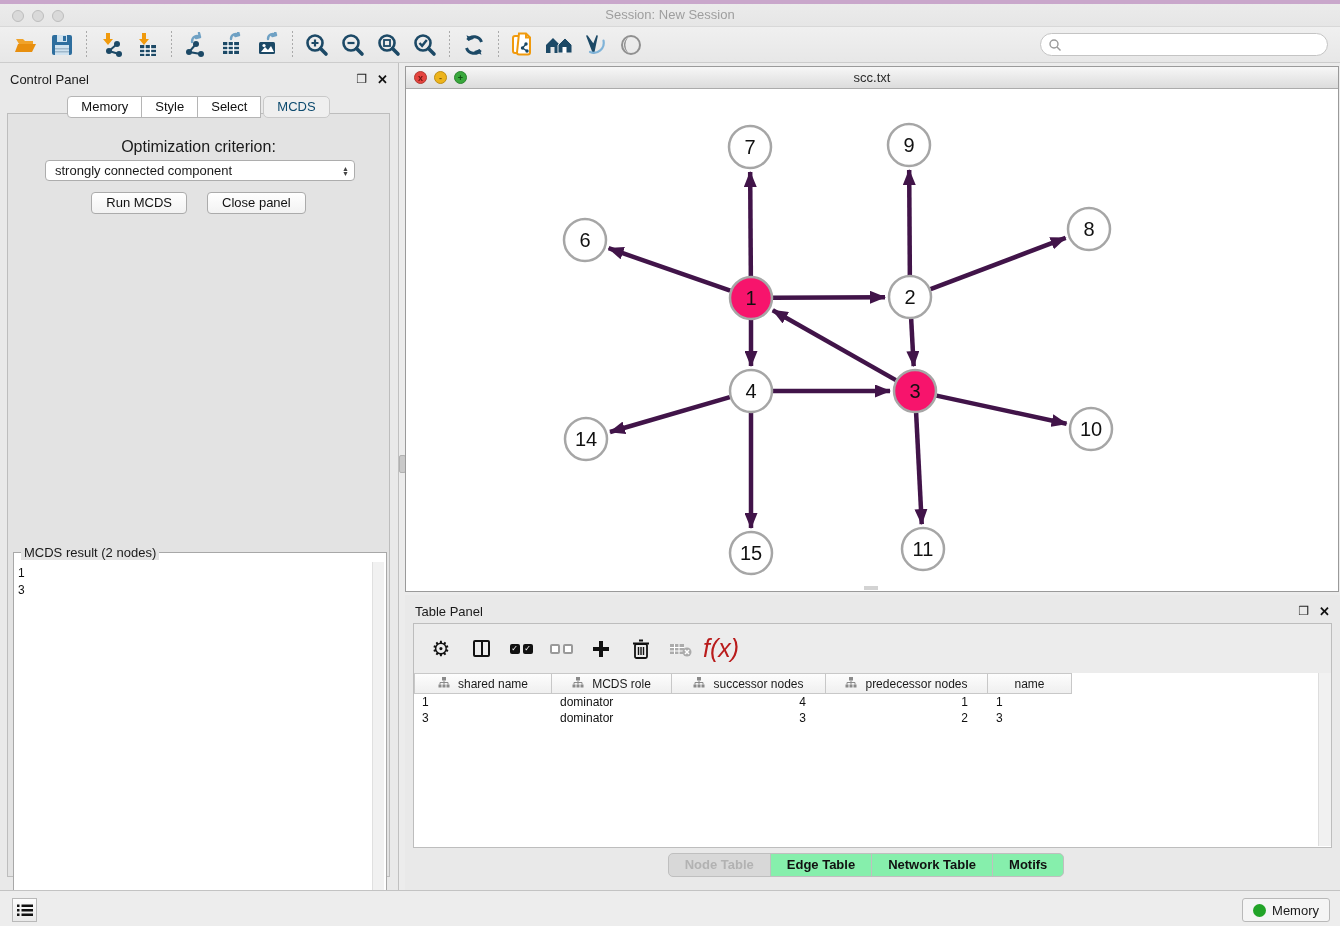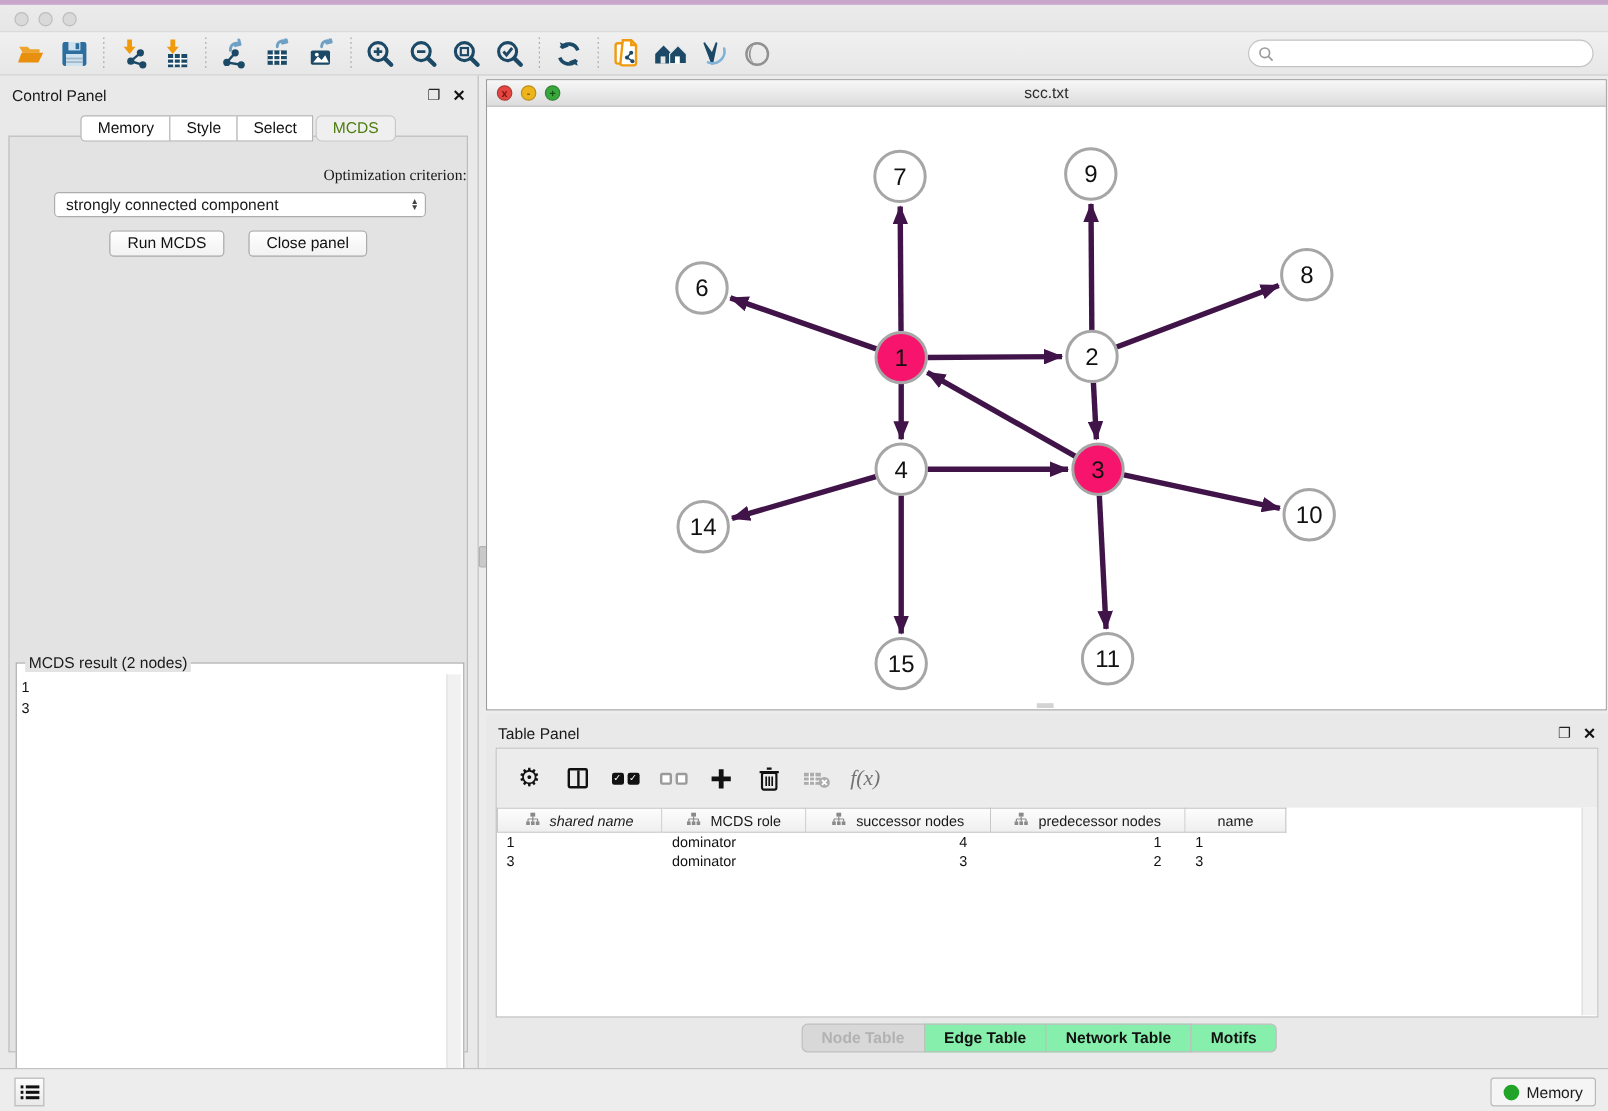--- a/index.html
+++ b/index.html
@@ -33,24 +33,24 @@
     background:#E9E9E9; border-right:1px solid #C0C0C0; }
   .panel-head { position:absolute; top:4px; left:0; right:0; height:24px;
     display:flex; align-items:center; padding:0 10px; font-size:13px; }
   .panel-head .spacer { flex:1; }
   .float-glyph { font-size:12px; color:#222; margin-right:10px; }
   .close-glyph { font-size:13px; font-weight:bold; color:#111; }
   .cp-tabs { position:absolute; top:33px; left:0; right:0; display:flex; justify-content:center; z-index:2; }
   .cp-tab { font-size:13px; padding:2px 13px 3px; background:#FFF; border:1px solid #B5B5B5;
     margin-left:-1px; color:#111; }
   .cp-tab:first-child { border-radius:4px 0 0 4px; }
-  .cp-tab.active { background:#EFEFEF; color:#4d7c0f; border-color:#C9C9C9; border-radius:5px; margin-left:2px; }
+  .cp-tab.active { background:#EFEFEF; color:#0c4a6e; border-color:#C9C9C9; border-radius:5px; margin-left:2px; }
   .cp-inner { position:absolute; top:50px; left:7px; right:8px; bottom:13px;
     background:#E3E3E3; border:1px solid #BDBDBD; }
-  .opt-label { position:absolute; top:24px; left:0; right:0; text-align:right; font-size:13px;font-family:Liberation Serif, serif; }
+  .opt-label { position:absolute; top:24px; left:0; right:0; text-align:center; font-size:16px; }
   .criterion { position:absolute; top:46px; left:37px; width:310px; height:21px;
     background:#FFF; border:1px solid #ADADAD; border-radius:4px;
     display:flex; align-items:center; font-size:13px; padding-left:9px; }
   .criterion .stepper { margin-left:auto; margin-right:5px; display:flex; flex-direction:column;
     font-size:7px; line-height:5px; color:#444; }
   .cp-buttons { position:absolute; top:78px; left:0; right:0; display:flex; justify-content:center; gap:20px; }
   .mac-btn { font-size:13px; padding:2px 14px 3px; background:linear-gradient(#FFFFFF,#F2F2F2);
     border:1px solid #ABABAB; border-radius:4px; color:#111; }
   .result-box { position:absolute; top:431px; left:5px; width:374px; height:382px; }
   .result-border { position:absolute; top:7px; left:0; right:0; bottom:0; border:1px solid #A8A8A8; background:#FFF; }
@@ -83,27 +83,27 @@
     border:1px solid #BDBDBD; background:#FFF; }
   .tp-toolbar { position:absolute; top:0; left:0; right:0; height:49px; background:#ECECEC;
     display:flex; align-items:center; padding-left:14px; gap:14px; }
   .tp-ic { display:flex; align-items:center; justify-content:center; width:26px; height:26px; }
   .gear-glyph { font-size:21px; color:#111; }
   .cols-glyph { width:17px; height:17px; border:2px solid #111; border-radius:2px; position:relative; }
   .cols-glyph::after { content:""; position:absolute; left:50%; top:0; bottom:0; width:2px; background:#111; }
   .chk { width:10px; height:10px; display:inline-block; }
   .chk.on { background:#111; color:#FFF; font-size:8px; line-height:10px; text-align:center; border-radius:2px; }
   .chk.off { border:2px solid #9A9A9A; border-radius:2px; background:#FFF; }
-  .fx-glyph { font-family:Liberation Serif, serif; font-style:italic; font-size:18px; color:#737373; }
+  .fx-glyph { font-family:Liberation Sans, sans-serif; font-style:italic; font-size:25px; color:#b91c1c; }
   .tp-table { position:absolute; top:49px; left:0; right:14px; }
   .tp-header { display:flex; }
   .th-cell { height:21px; background:linear-gradient(#FDFDFD,#EFEFEF);
     border:1px solid #C8C8C8; border-left:none; display:flex; align-items:center;
     justify-content:center; gap:8px; font-size:12px; color:#1a1a1a; }
-  .th-cell:first-child { border-left:1px solid #C8C8C8;font-style:italic; }
+  .th-cell:first-child { border-left:1px solid #C8C8C8; }
   .tp-row { display:flex; font-size:12px; }
   .td-cell { height:16px; line-height:16px; padding:0 8px; color:#111; white-space:nowrap; overflow:hidden; }
   .td-cell.right { text-align:right; padding-right:20px; }
   .tp-vscroll { position:absolute; top:49px; right:0; width:13px; bottom:1px;
     background:#F1F1F1; border-left:1px solid #DDD; }
   .tp-tabs { position:absolute; bottom:13px; left:0; right:12px; display:flex; justify-content:center; }
   .tp-tab { font-size:13px; font-weight:bold; padding:3px 16px 4px; background:#86efac;
     border:1px solid #BFBFBF; margin-left:-1px; color:#111; }
   .tp-tab:first-child { border-radius:5px 0 0 5px; }
   .tp-tab:last-child { border-radius:0 5px 5px 0; }
@@ -122,20 +122,21 @@
 </head>
 <body>
 
 <div class="titlebar">
   <div class="strip" style="background: rgb(201, 167, 203);"></div>
   <div class="traffic">
     <span></span>
     <span></span>
     <span></span>
   </div>
+  <div class="win-title">Session: New Session</div>
 </div>
 
 <div class="main-toolbar">
   <div class="tb-btn">
     <svg width="26" height="26" viewBox="0 0 26 26">
       <path d="M3 7 h7 l2 2 h8 v3 H6 z" fill="#F0A32A"></path>
       <path d="M5 12 h18 l-4 8 H2 z" fill="#E88F0E"></path>
     </svg>
   </div>
   <div class="tb-btn">

